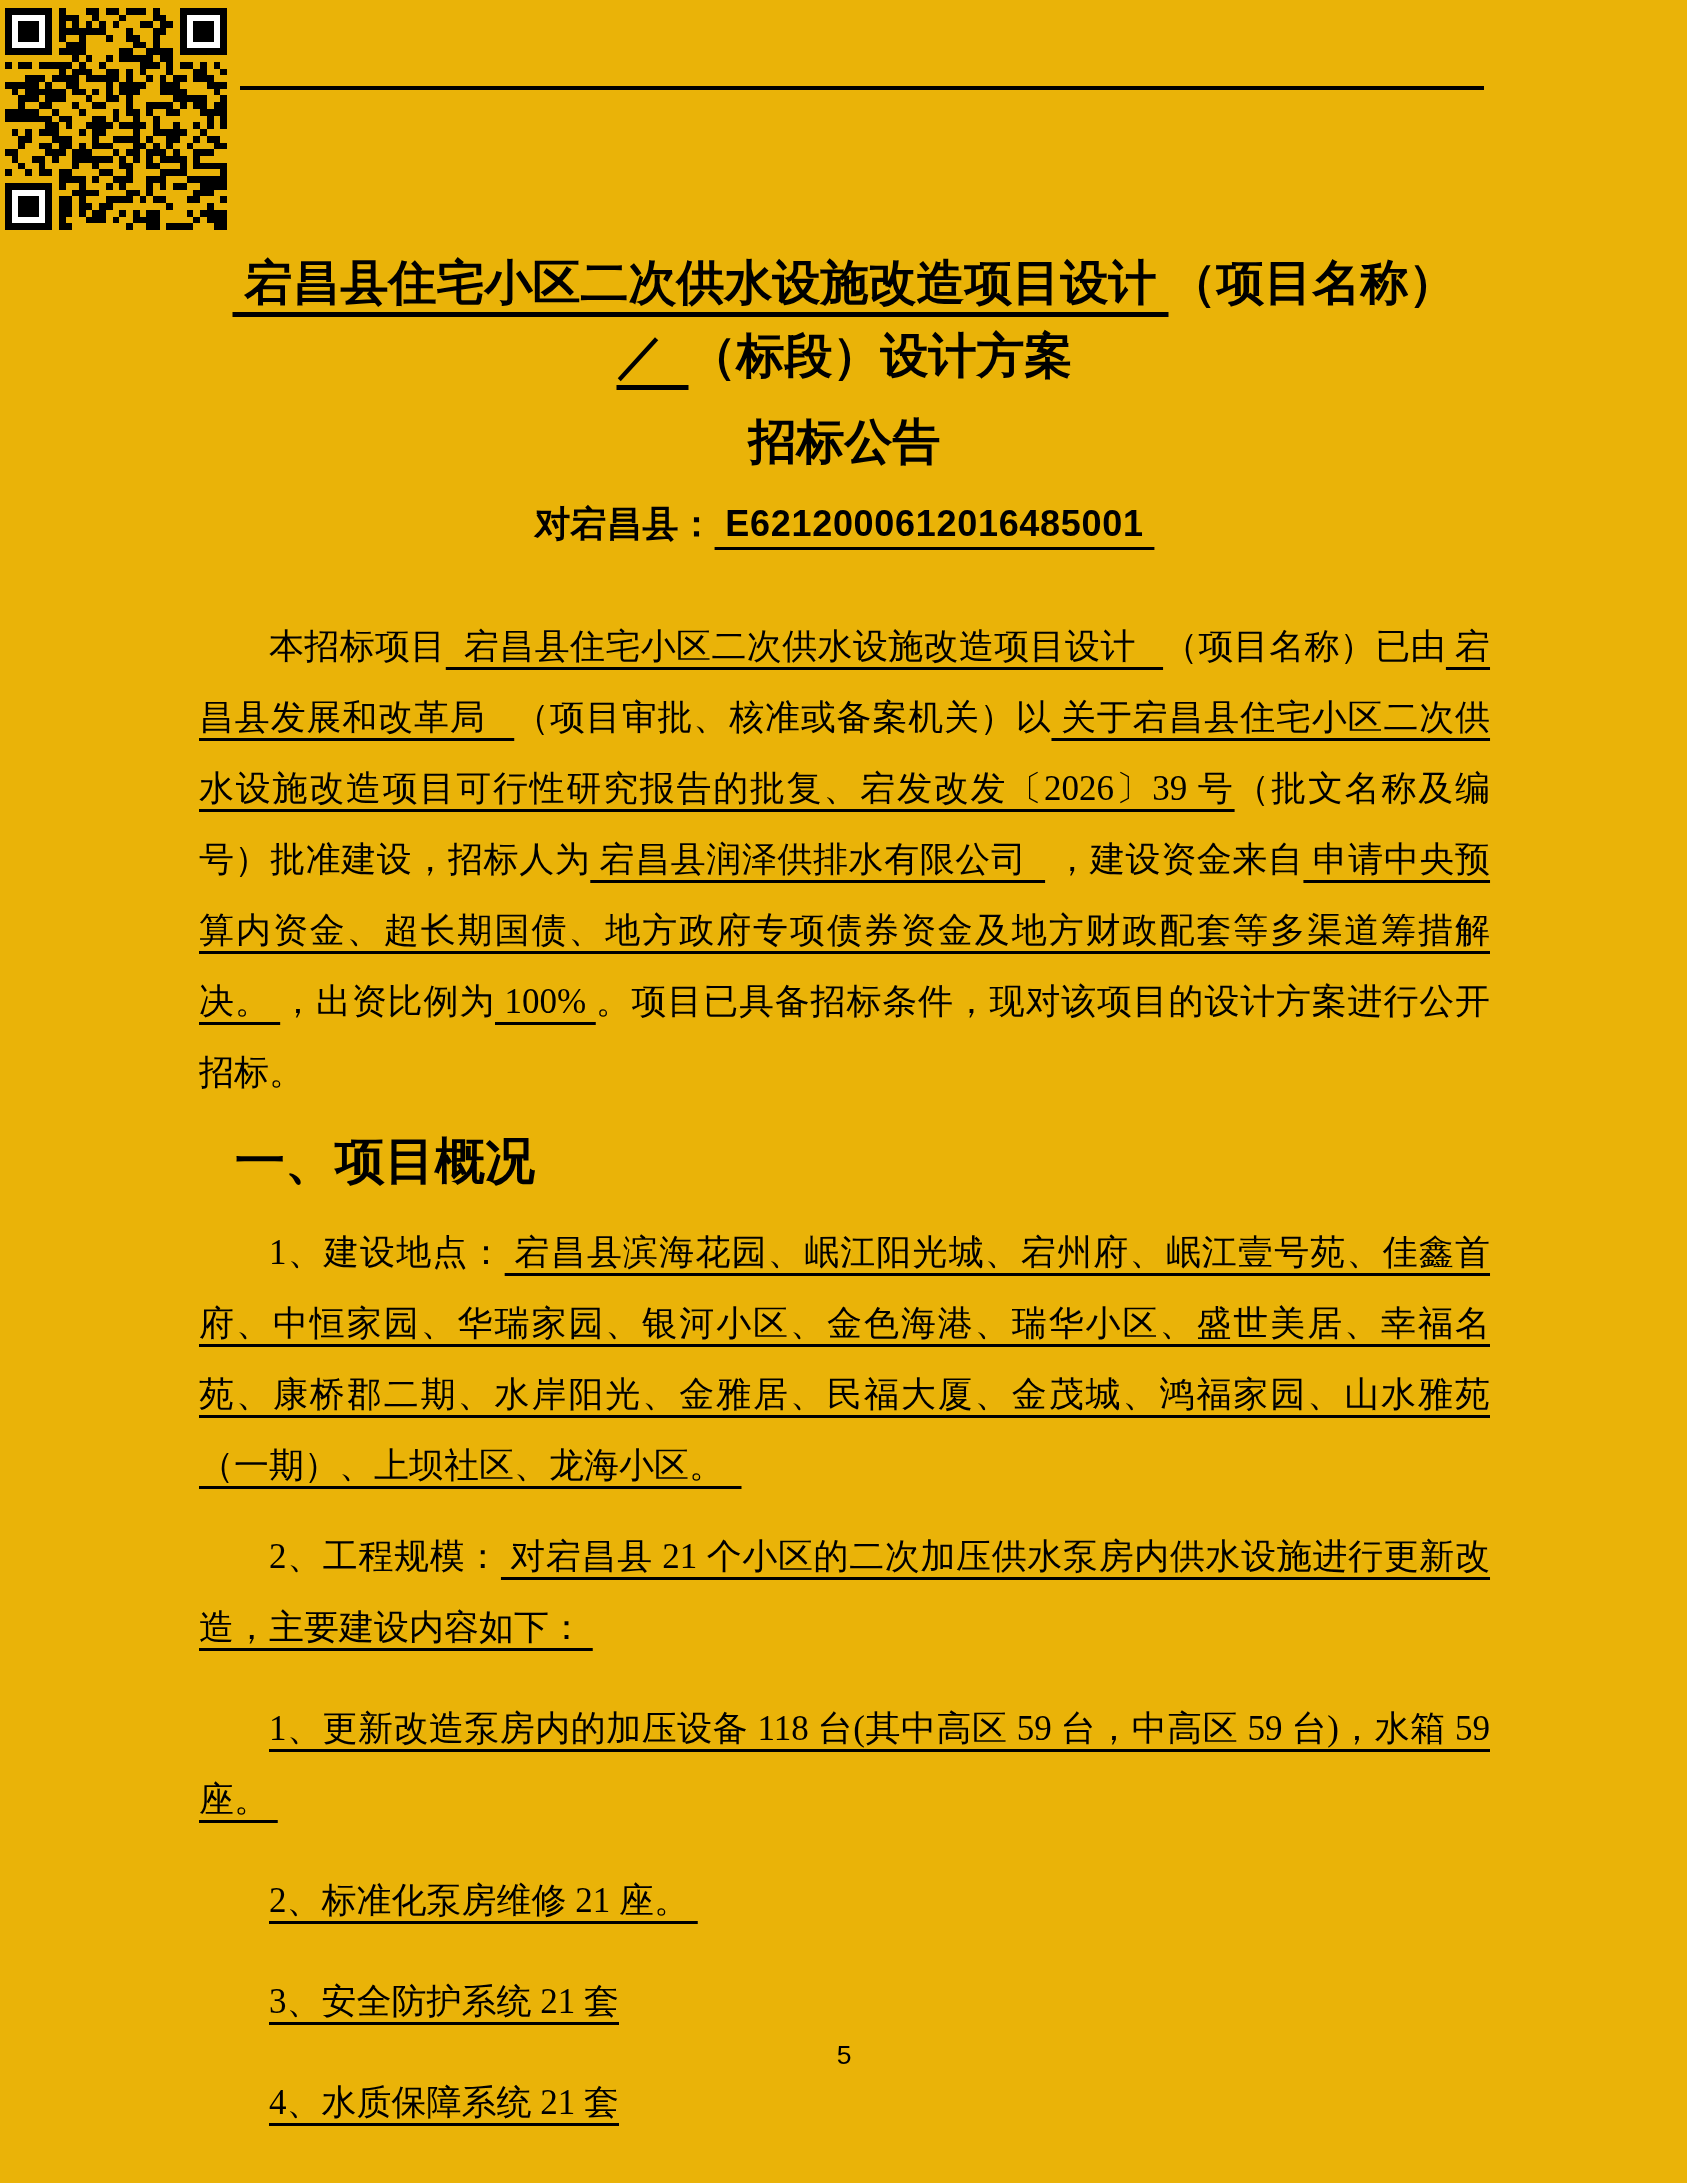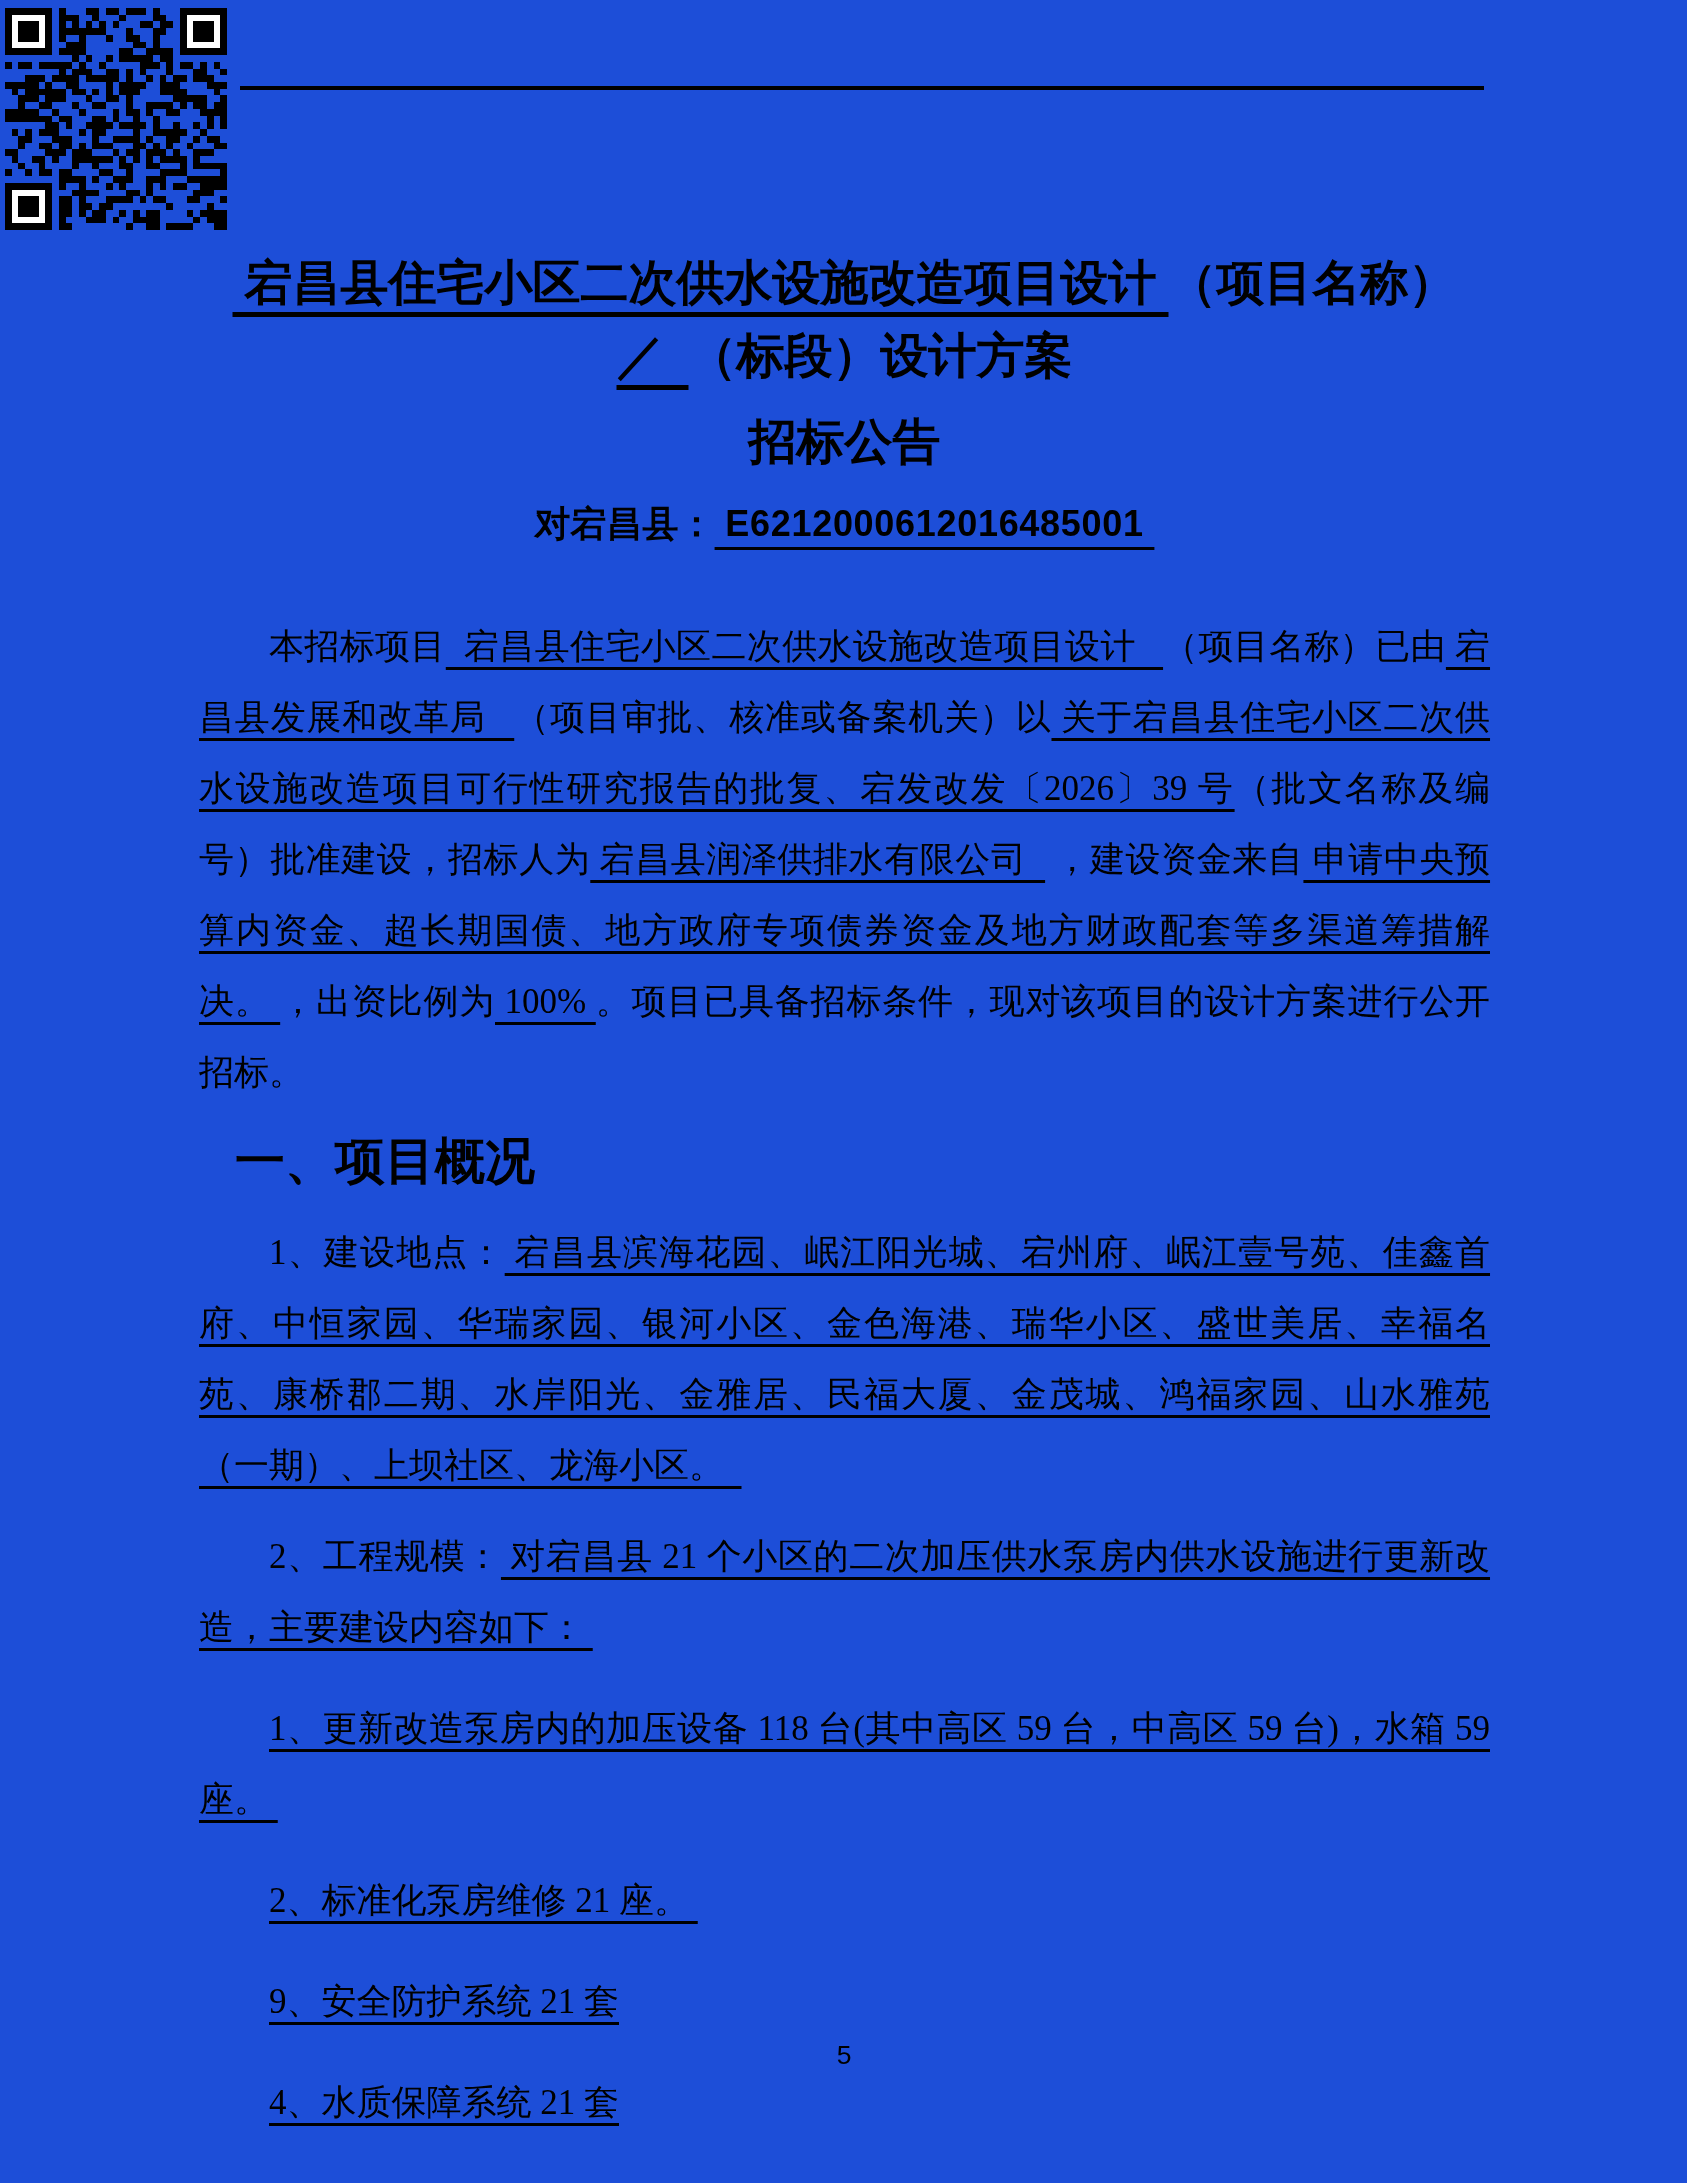--- a/index.html
+++ b/index.html
@@ -1,16 +1,16 @@
 <!DOCTYPE html>
 <html style="font-size:10.6px"><head>
 <meta charset="utf-8">
 <style>
   html,body{margin:0;padding:0;background:#ffffff;}
-  .page{position:relative;width:1688px;height:2183px;background:#1d4ed8;overflow:hidden;
+  .page{position:relative;width:1688px;height:2183px;background:#eab308;overflow:hidden;
         color:#000;font-family:"Liberation Serif","DejaVu Serif",serif;}
   .qr{position:absolute;left:5.3px;top:8px;width:222px;height:222px;}
   .rule{position:absolute;left:240px;top:86px;width:1244px;height:4px;background:#000;}
   .content{position:absolute;left:199px;top:246px;width:1291px;}
   .title{margin:0;font-size:48px;line-height:73px;font-weight:700;text-align:center;}
   .subtitle{margin:17px 0 0 0;font-size:48px;line-height:66px;font-weight:700;text-align:center;}
   .codeline{margin:20px 0 0 0;font-size:36px;line-height:57px;font-weight:700;text-align:center;}
   .codeline .code{font-family:"Liberation Sans","DejaVu Sans",sans-serif;letter-spacing:0.7px;}
   .body{margin:0;font-size:35px;line-height:71px;text-align:justify;text-indent:2em;}
   .p1{margin-top:58px;}
@@ -516,21 +516,21 @@
     <h3 class="section">一、项目概况</h3>
 
     <p class="body p2"><span>1、建设地点：</span><span class="u">&nbsp;宕昌县滨海花园、岷江阳光城、宕州府、岷江壹号苑、佳鑫首府、中恒家园、华瑞家园、银河小区、金色海港、瑞华小区、盛世美居、幸福名苑、康桥郡二期、水岸阳光、金雅居、民福大厦、金茂城、鸿福家园、山水雅苑（一期）、上坝社区、龙海小区。&nbsp;&nbsp;</span></p>
 
     <p class="body p3"><span>2、工程规模：</span><span class="u">&nbsp;对宕昌县 21 个小区的二次加压供水泵房内供水设施进行更新改造，主要建设内容如下：&nbsp;</span></p>
 
     <p class="body gap"><span class="u">1、更新改造泵房内的加压设备 118 台(其中高区 59 台，中高区 59 台)，水箱 59 座。&nbsp;</span></p>
 
     <p class="body gap"><span class="u">2、标准化泵房维修 21 座。&nbsp;</span></p>
 
-    <p class="body gap"><span class="u">9、安全防护系统 21 套</span></p>
+    <p class="body gap"><span class="u">3、安全防护系统 21 套</span></p>
 
     <p class="body gap"><span class="u">4、水质保障系统 21 套</span></p>
 
   </div>
 
   <div class="pageno">5</div>
 
 </div>
 
 

